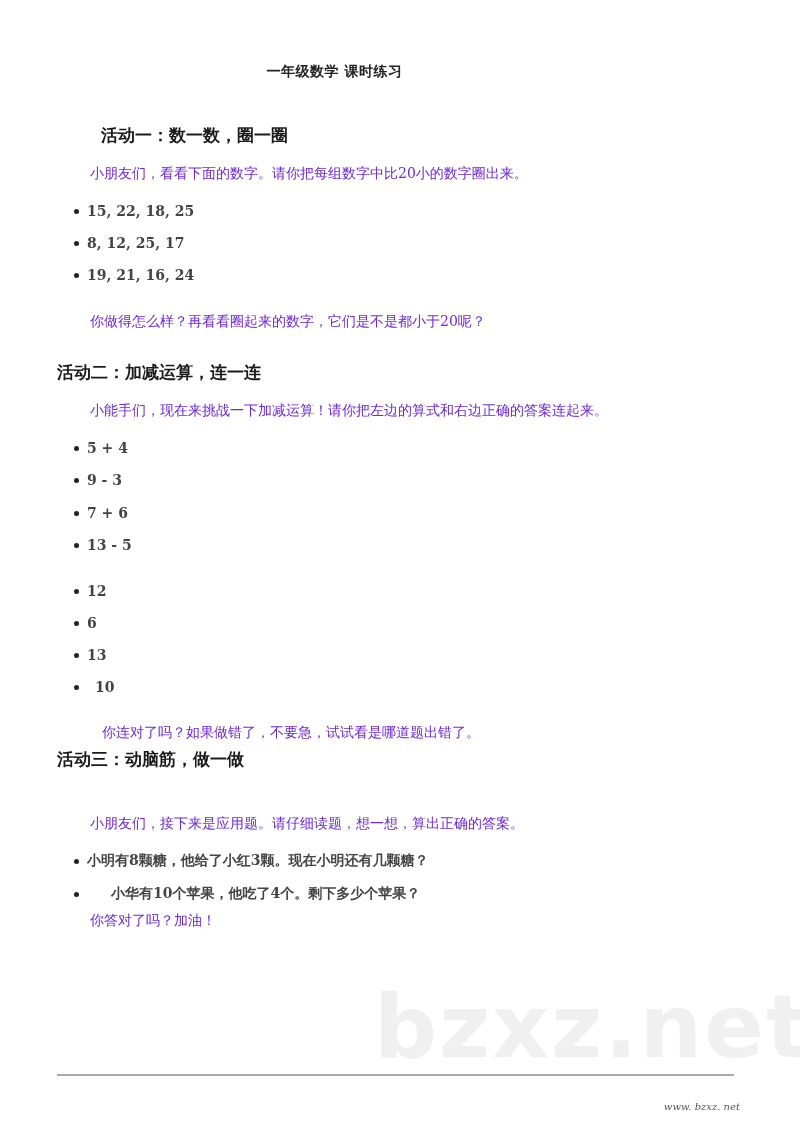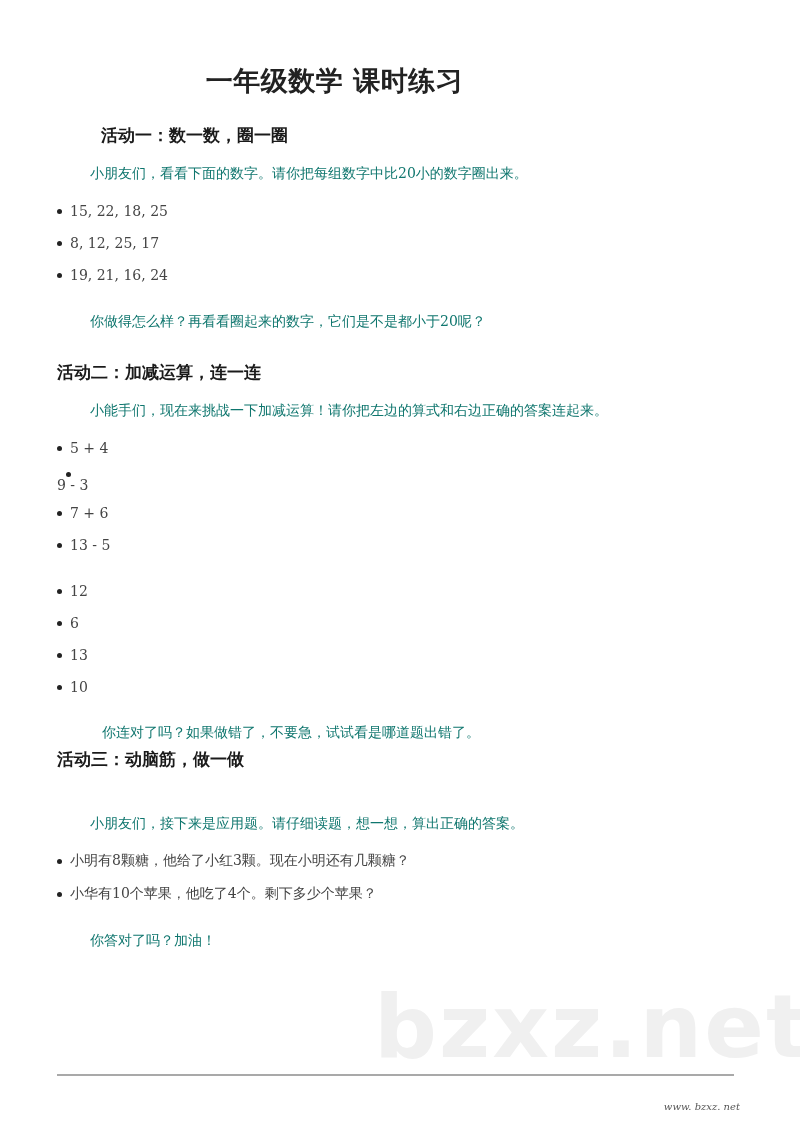--- a/index.html
+++ b/index.html
@@ -5,36 +5,36 @@
     html, body { margin: 0; padding: 0; background: #ffffff; }
     body {
       width: 800px; height: 1130px; position: relative; overflow: hidden;
       font-family: "DejaVu Serif", "Liberation Serif", serif;
       color: #333333;
     }
     .page-title {
       position: absolute; left: 0; width: 669px; top: 63px;
       text-align: center;
       font-family: "DejaVu Sans", "Liberation Sans", sans-serif;
-      font-size: 27px; font-weight: bold; color: #222222;
+      font-size: 14px; font-weight: bold; color: #222222;
       letter-spacing: 0.5px;
     }
     .section-heading {
       position: absolute; left: 57px;
       font-family: "DejaVu Sans", "Liberation Sans", sans-serif;
       font-size: 17px; font-weight: bold; color: #1a1a1a;
     }
     .para {
       position: absolute; left: 90px;
-      font-size: 14px; color: #0f766e; white-space: nowrap;
+      font-size: 14px; color: #6d28d9; white-space: nowrap;
     }
     .bullet-item {
-      position: absolute; left: 57px;
+      position: absolute; left: 74px;
       font-size: 14px; color: #444444; white-space: nowrap;
-      display: flex; align-items: center;
+      display: flex; align-items: center; font-weight: bold;
     }
     .bullet-dot {
       display: inline-block; width: 5px; height: 5px; border-radius: 50%;
       background: #222222; margin-right: 8px;
     }
     .watermark {
       position: absolute; left: 374px; top: 975px;
       font-family: "DejaVu Sans", "Liberation Sans", sans-serif;
       font-size: 88px; font-weight: bold; color: #f0f0f0;
       letter-spacing: 2px; white-space: nowrap;
@@ -75,21 +75,21 @@
   </section>
 
   <section>
     <div class="section-heading" style="top:361px;">活动二：加减运算，连一连</div>
     <div class="para" style="top:402px;">小能手们，现在来挑战一下加减运算！请你把左边的算式和右边正确的答案连起来。</div>
 
     <div class="bullet-item" style="top:440px;">
       <span class="bullet-dot"></span>
       <span>5 + 4</span>
     </div>
-    <div class="bullet-item" style="top:472px;flex-direction:column;">
+    <div class="bullet-item" style="top:472px;">
       <span class="bullet-dot"></span>
       <span>9 - 3</span>
     </div>
     <div class="bullet-item" style="top:505px;">
       <span class="bullet-dot"></span>
       <span>7 + 6</span>
     </div>
     <div class="bullet-item" style="top:537px;">
       <span class="bullet-dot"></span>
       <span>13 - 5</span>
@@ -100,40 +100,40 @@
       <span>12</span>
     </div>
     <div class="bullet-item" style="top:615px;">
       <span class="bullet-dot"></span>
       <span>6</span>
     </div>
     <div class="bullet-item" style="top:647px;">
       <span class="bullet-dot"></span>
       <span>13</span>
     </div>
-    <div class="bullet-item" style="top:679px;">
+    <div class="bullet-item" style="top:679px;gap:8px;">
       <span class="bullet-dot"></span>
       <span>10</span>
     </div>
 
     <div class="para" style="top:724px;margin-left:12px;">你连对了吗？如果做错了，不要急，试试看是哪道题出错了。</div>
   </section>
 
   <section>
     <div class="section-heading" style="top:748px;">活动三：动脑筋，做一做</div>
     <div class="para" style="top:815px;">小朋友们，接下来是应用题。请仔细读题，想一想，算出正确的答案。</div>
     <div class="bullet-item" style="top:852px;">
       <span class="bullet-dot"></span>
       <span>小明有8颗糖，他给了小红3颗。现在小明还有几颗糖？</span>
     </div>
-    <div class="bullet-item" style="top:885px;">
+    <div class="bullet-item" style="top:885px;gap:24px;">
       <span class="bullet-dot"></span>
       <span>小华有10个苹果，他吃了4个。剩下多少个苹果？</span>
     </div>
-    <div class="para" style="top:932px;">你答对了吗？加油！</div>
+    <div class="para" style="top:912px;">你答对了吗？加油！</div>
   </section>
 
   <div class="watermark">bzxz.net</div>
 
   <div class="footer-rule"></div>
   <div class="footer-url">www. bzxz. net</div>
 
 </div>
 
 </body></html>

